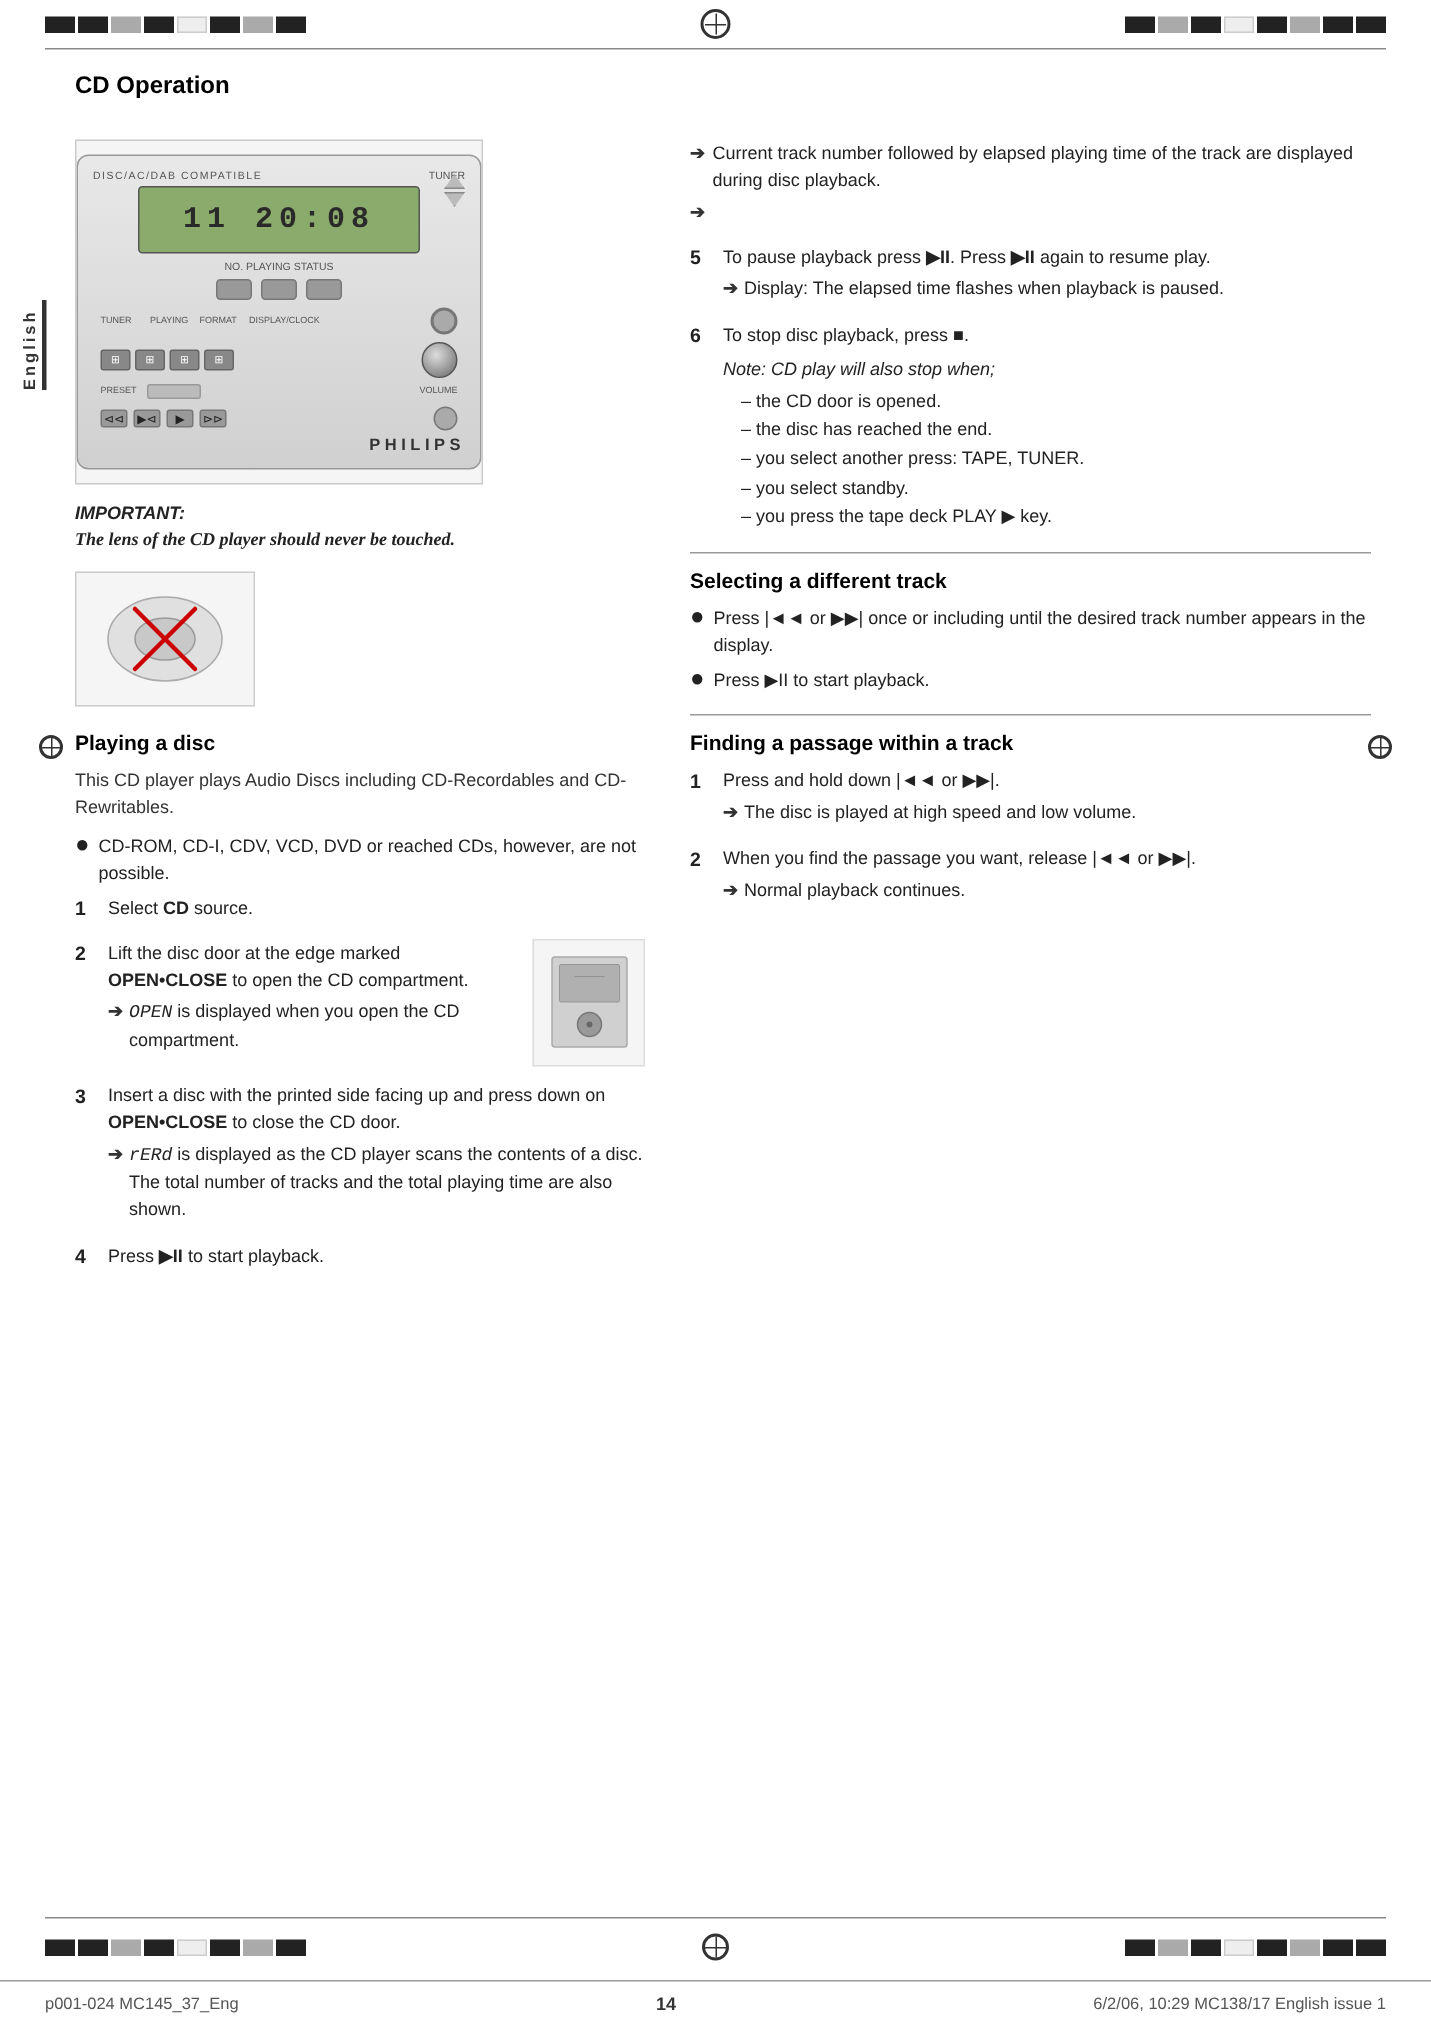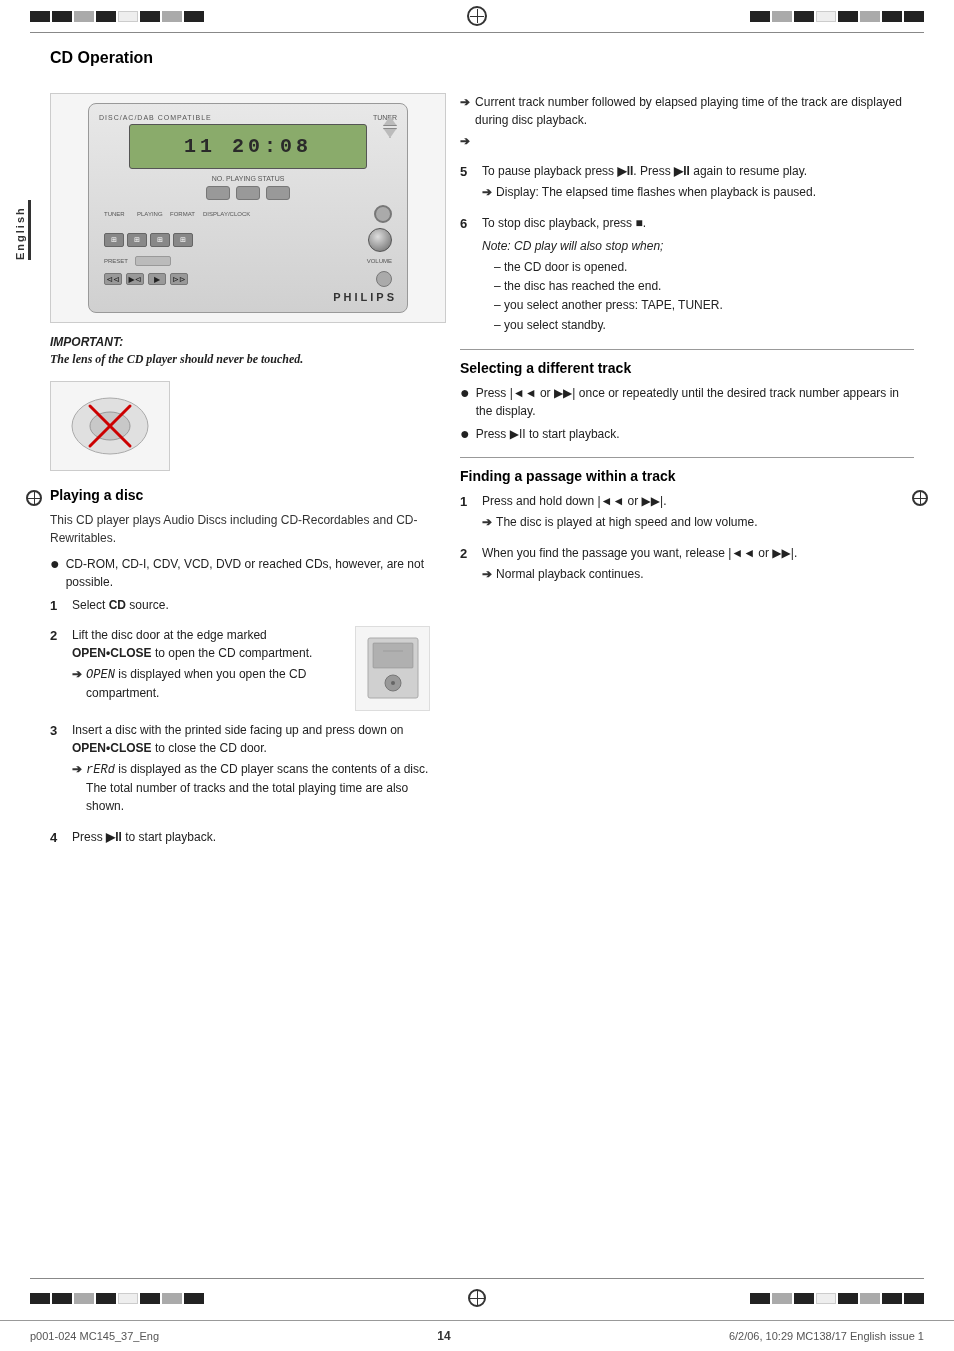--- a/index.html
+++ b/index.html
@@ -35,21 +35,21 @@
     .page-title {
       font-size: 16px;
       font-weight: bold;
       margin-bottom: 16px;
       color: #000;
     }
 
     
     .cd-player-img {
       border: 1px solid #ccc;
-      width: 396px;
+      width: 272px;
       height: 230px;
       margin-bottom: 12px;
       background: #f5f5f5;
       display: flex;
       align-items: center;
       justify-content: center;
       position: relative;
       overflow: hidden;
     }
 
@@ -488,33 +488,34 @@
       <span class="num-label"><b>6</b></span>
       <div class="num-content">
         <span>To stop disc playback, press <b>■</b>.</span>
         <div style="margin-top:5px;">
           <div style="font-style:italic;font-size:12px;margin-bottom:3px;">Note: CD play will also stop when;</div>
           <div class="dash-list">
             <div class="dash-item">the CD door is opened.</div>
             <div class="dash-item">the disc has reached the end.</div>
             <div class="dash-item"><span>you select another press: TAPE, TUNER.</span></div>
             <div class="dash-item">you select standby.</div>
+            <div class="dash-item">you press the tape deck PLAY ▶ key.</div>
           </div>
         </div>
       </div>
     </div>
 
     <hr class="section-divider">
 
     <div>
       <div class="section-header">Selecting a different track</div>
 
       <div class="bullet-item">
         <span class="bullet-dot">●</span>
-        <span class="bullet-content">Press |◄◄ or ▶▶| once or repeatedly until the desired track number appears in the display.</span>
+        <span class="bullet-content">Press |◄◄ or ▶▶| once or including until the desired track number appears in the display.</span>
       </div>
       <div class="bullet-item">
         <span class="bullet-dot">●</span>
         <span class="bullet-content">Press ▶II to start playback.</span>
       </div>
     </div>
 
     <hr class="section-divider">
 
     <div>

